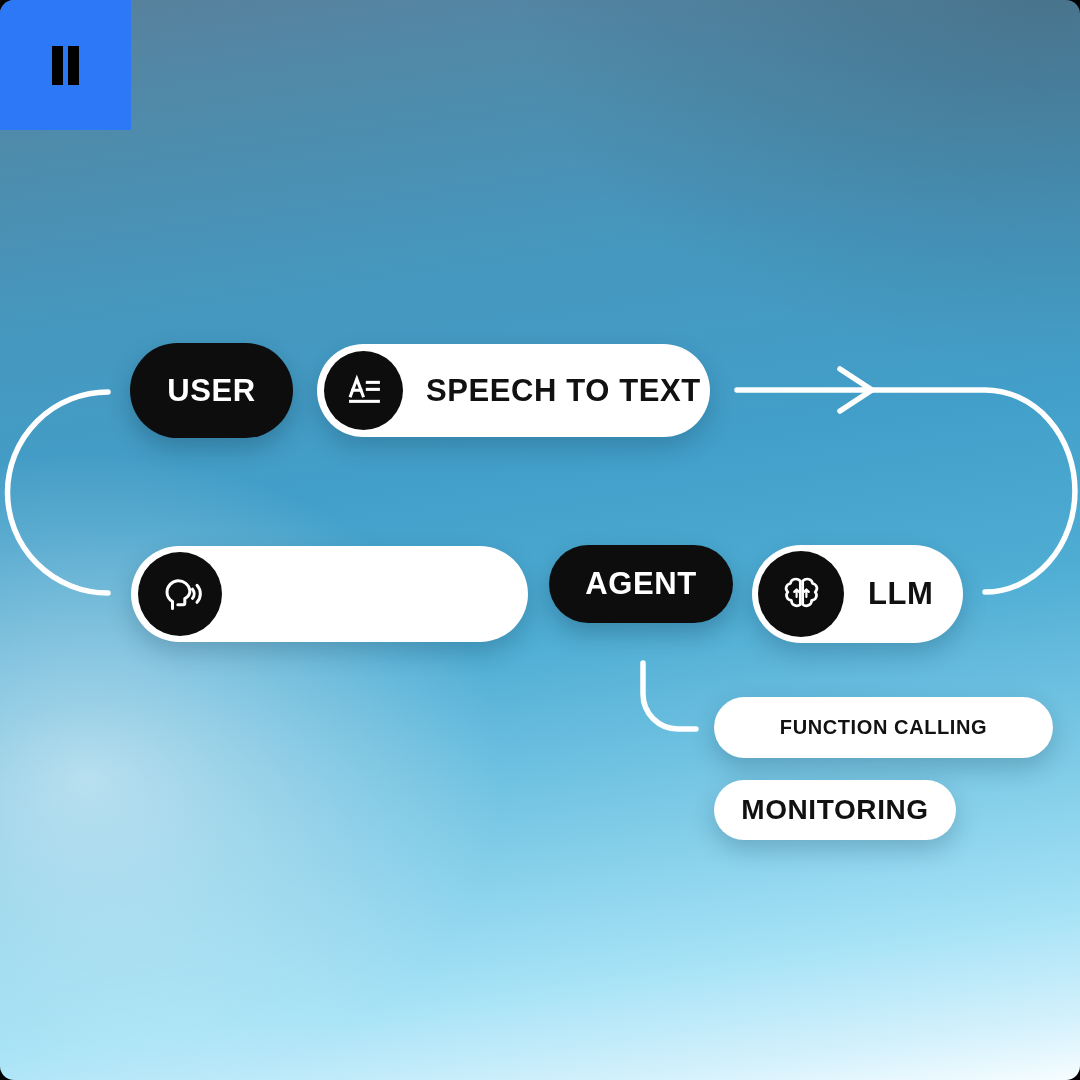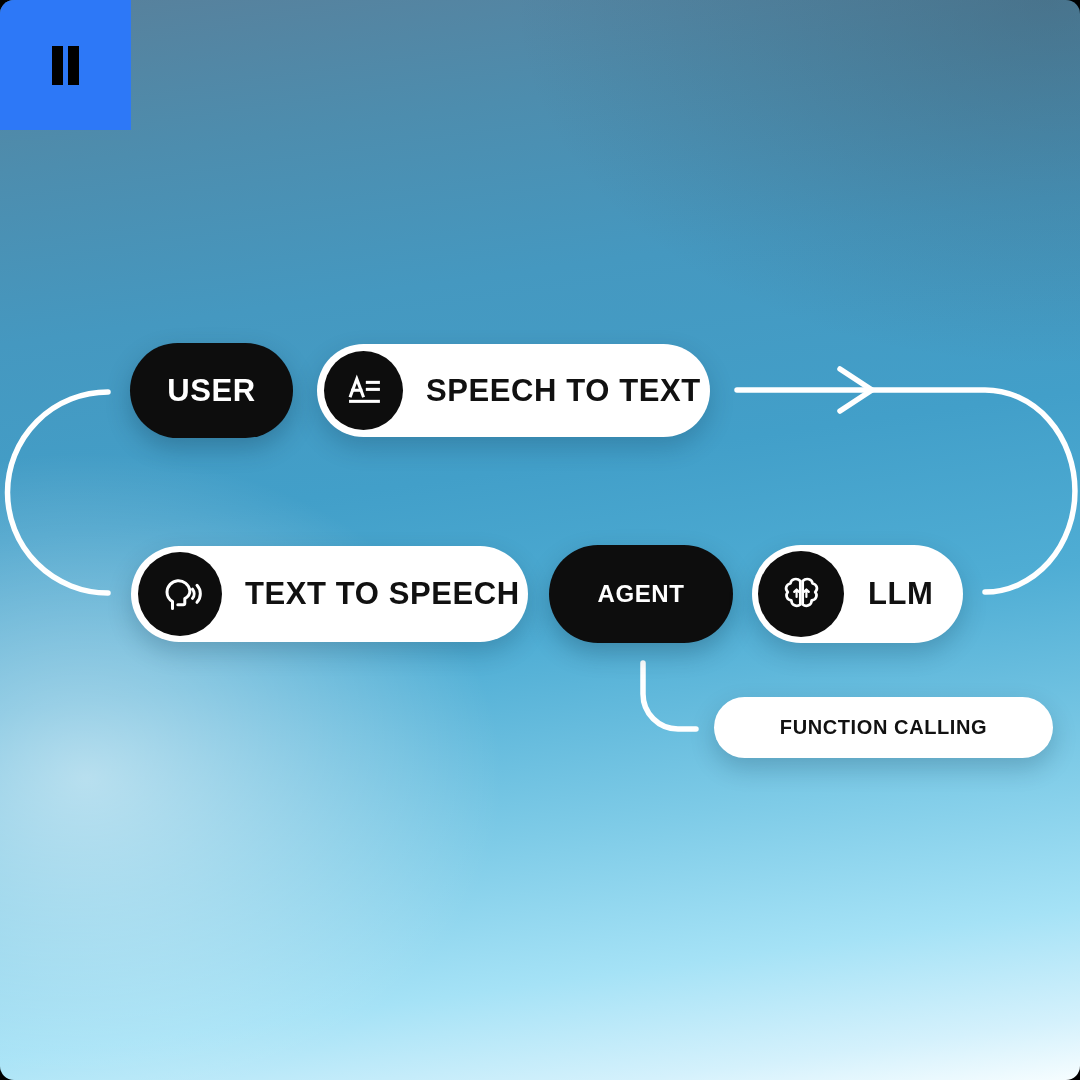--- a/index.html
+++ b/index.html
@@ -64,21 +64,21 @@
   }
   .icon-circle svg { display: block; }
   .icon-stroke { fill: none; stroke: #fff; }
 
   
   .pill.user            { left: 130px; top: 343px; width: 163px; height: 95px; font-size: 31px; }
   .pill.stt             { left: 317px; top: 344px; width: 393px; height: 93px; font-size: 31px; text-align: right; }
   .pill.stt .icon-circle{ width: 79px; height: 79px; margin-left: 7px; margin-right: 23px; }
   .pill.tts             { left: 131px; top: 546px; width: 397px; height: 96px; font-size: 31px; }
   .pill.tts .icon-circle{ width: 84px; height: 84px; margin-left: 7px; margin-right: 23px; }
-  .pill.agent           { left: 549px; top: 545px; width: 184px; height: 98px; font-size: 24px; }
+  .pill.agent           { left: 549px; top: 545px; width: 184px; height: 78px; font-size: 31px; }
   .pill.llm             { left: 752px; top: 545px; width: 211px; height: 98px; font-size: 31px; }
   .pill.llm .icon-circle{ width: 86px; height: 86px; margin-left: 6px; margin-right: 24px; }
   .pill.fncall          { left: 714px; top: 697px; width: 339px; height: 61px; font-size: 20px; justify-content: center; }
   .pill.monitor         { left: 714px; top: 780px; width: 242px; height: 60px; font-size: 28px; justify-content: center; }
 </style>
 </head>
 <body>
 
 <div class="frame">
 
@@ -115,21 +115,20 @@
   <div class="pill white tts">
     <span class="icon-circle">
       <svg width="48" height="48" viewBox="0 0 48 48">
         <g class="icon-stroke" stroke-width="3" stroke-linecap="round" stroke-linejoin="round">
           <path d="M16.5 38.5 V 31.5 C 13 29.4 11 25.9 11 22 A 11.5 11.5 0 0 1 33.8 20.2 C 34.4 25 31.2 27.2 28.8 28.6 V 33.2 C 28.8 34.2 28.2 34.7 27.2 34.7 H 21.8"></path>
           <path d="M36.5 19.2 A 7.3 7.3 0 0 1 36.5 28.4"></path>
           <path d="M41 15.3 A 12.5 12.5 0 0 1 41 32.3"></path>
         </g>
       </svg>
     </span>
-    <span class="label">TEXT TO SPEECH</span>
   </div>
 
   <div class="pill black agent">
     <span class="label">AGENT</span>
   </div>
 
   <div class="pill white llm">
     <span class="icon-circle">
       <svg width="48" height="48" viewBox="0 0 48 48">
         <g class="icon-stroke" stroke-width="2.7" stroke-linejoin="round" stroke-linecap="round">
@@ -140,19 +139,22 @@
         </g>
       </svg>
     </span>
     <span class="label">LLM</span>
   </div>
 
   <div class="pill white fncall">
     <span class="label">FUNCTION CALLING</span>
   </div>
 
+  <div class="pill white monitor">
+    <span class="label">MONITORING</span>
+  </div>
 
   <div class="pause-btn">
     <span class="bar"></span>
     <span class="bar"></span>
   </div>
 
 </div>
 
 </body></html>

